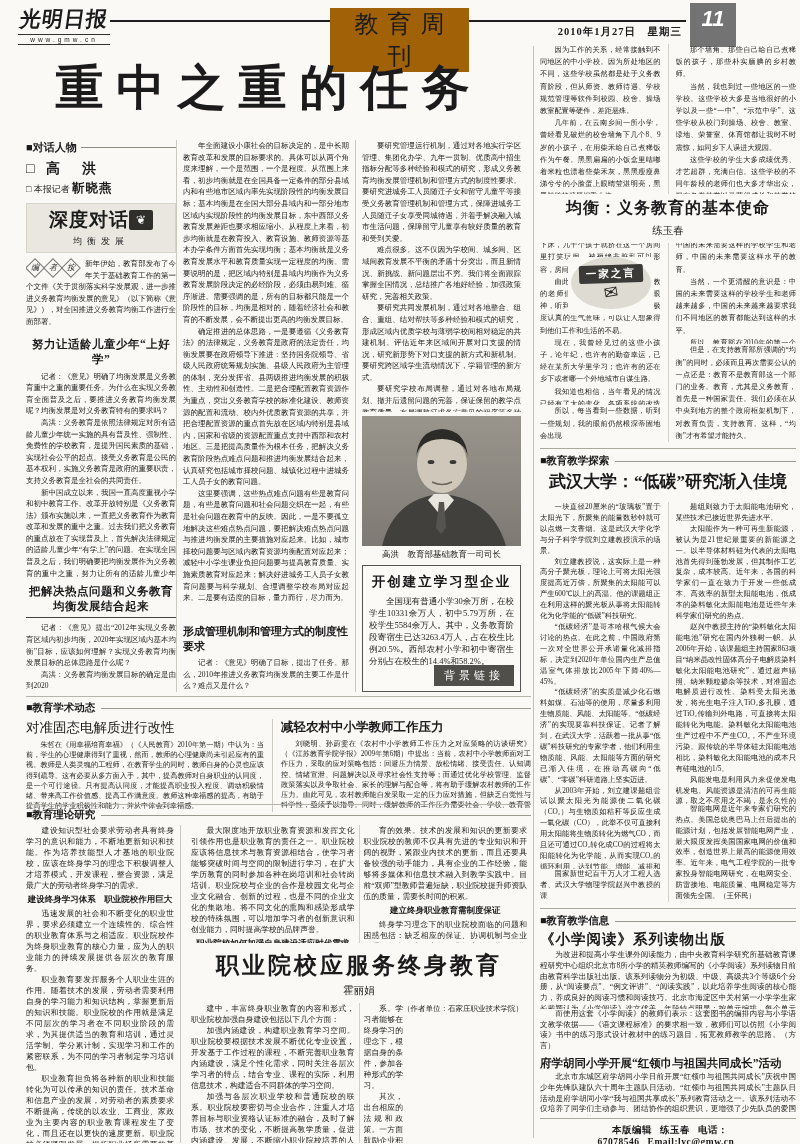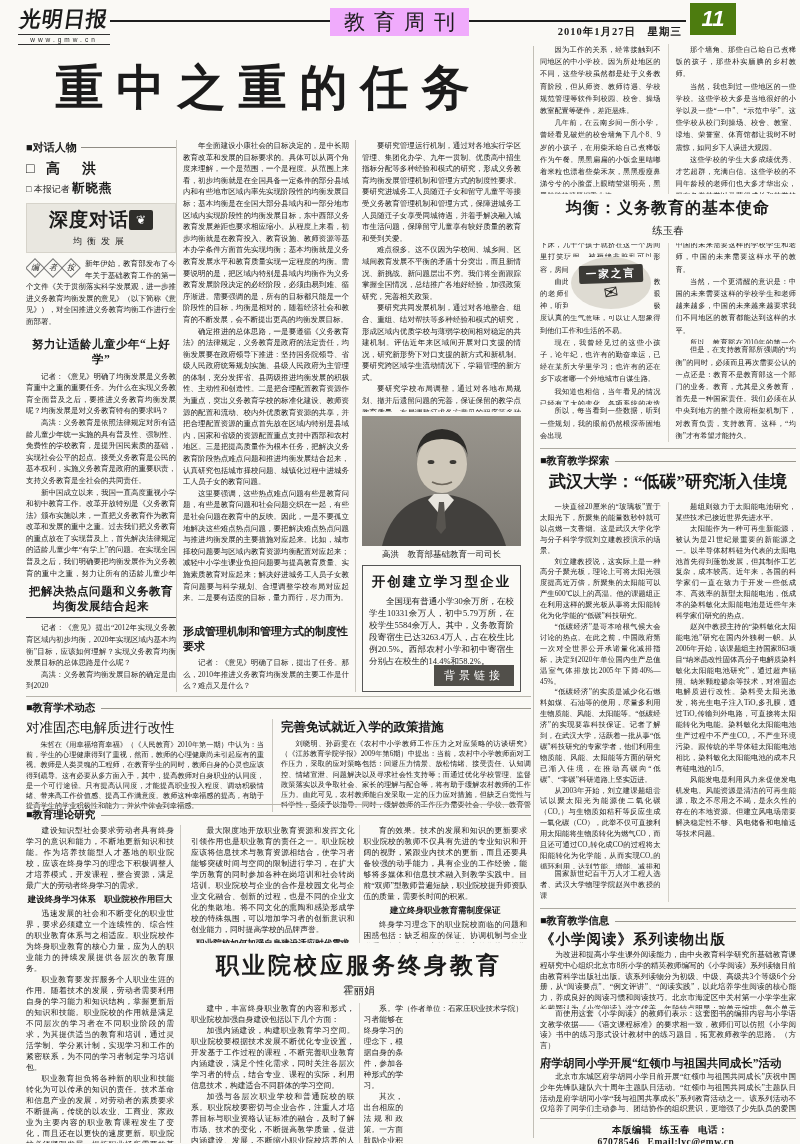--- a/index.html
+++ b/index.html
@@ -6,24 +6,24 @@
   .page{position:relative;width:800px;height:1144px;margin:0 auto;background:#faf9f5;
         font-family:"Liberation Serif",serif;color:#1b1b1b;overflow:hidden;}
   
   .masthead{position:absolute;left:0;top:0;width:800px;height:44px;}
   .logo{position:absolute;left:18px;top:5px;width:92px;text-align:center;}
   .logo-name{font-weight:900;font-size:21px;letter-spacing:1px;transform:skewX(-8deg);
              font-family:"Liberation Serif",serif;}
   .logo-site{font-size:6.5px;letter-spacing:3px;border-top:1px solid #333;border-bottom:1px solid #333;
              padding:1px 0;margin-top:1px;font-family:"Liberation Sans",sans-serif;}
   .mast-rule{position:absolute;left:110px;top:20px;width:576px;height:2px;background:#1e1e1e;}
-  .mast-section{position:absolute;left:330px;top:8px;width:130px;text-align:center;background:#f0abfc;
-                font-size:21px;letter-spacing:9px;padding-left:9px;}
+  .mast-section{position:absolute;left:330px;top:8px;width:130px;text-align:center;background:#a16207;
+                font-size:24px;letter-spacing:9px;padding-left:9px;}
   .mast-date{position:absolute;right:118px;top:25px;font-size:10.5px;font-weight:700;letter-spacing:1px;}
-  .page-num{position:absolute;left:690px;top:3px;width:46px;height:32px;background:#4d7c0f;color:#fff;
+  .page-num{position:absolute;left:690px;top:3px;width:46px;height:44px;background:#737373;color:#fff;
             font-style:italic;font-weight:700;font-size:22px;text-align:center;line-height:32px;
             font-family:"Liberation Sans",sans-serif;}
   .vrule{position:absolute;left:533px;top:46px;width:1px;height:1092px;background:#c2bfb6;}
   
   p{margin:0;}
   [data-bind] p, p.body{ text-indent:2em;text-align:justify;}
   .sec-label{display:flex;align-items:center;font-weight:700;font-size:10.5px;gap:6px;}
   .sec-label .hline{flex:1;height:1px;background:#9b988f;}
   .byline{text-align:right;font-size:7.5px;padding-right:4px;}
   
@@ -242,21 +242,21 @@
           <i class="hline"></i>
       </div>
       <div class="acad-cols">
         <article class="acad-a1">
           <h2 data-bind="academic.articles.0.title">对准固态电解质进行改性</h2>
           <div class="acad-body p72" data-bind="academic.articles.0.body">
               <p>朱哲在《用幸福培育幸福》（《人民教育》2010年第一期）中认为：当前，学生的心理健康得到了重视，然而，教师的心理健康尚未引起应有的重视。教师是人类灵魂的工程师，在教育学生的同时，教师自身的心灵也应该得到疏导。这有必要从多方面入手，其中，提高教师对自身职业的认同度，是一个可行途径。只有提高认同度，才能提高职业投入程度、调动积极情绪、带来高工作价值感、提高工作满意度。教师这种幸福感的提高，有助于提高学生的学业积极性和能力，并从中体会到幸福感。</p>
             </div>
         </article>
         <article class="acad-a2">
-          <h2 data-bind="academic.articles.1.title">完善免试就近入学的政策措施</h2>
+          <h2 data-bind="academic.articles.1.title">减轻农村中小学教师工作压力</h2>
           <div class="acad-body p72" data-bind="academic.articles.1.body">
               <p>刘晓明、孙蔚雯在《农村中小学教师工作压力之对应策略的访谈研究》（《江苏教育学院学报》2009年第6期）中提出：当前，农村中小学教师面对工作压力，采取的应对策略包括：回避压力情景、放松情绪、接受责任、认知调控、情绪宣泄、问题解决以及寻求社会性支持等；而通过优化学校管理、监督政策落实以及争取社会、家长的理解与配合等，将有助于缓解农村教师的工作压力。由此可见，农村教师能自发采取一定的压力应对措施，但缺乏自觉性与科学性，亟须予以指导。同时，缓解教师的工作压力需要社会、学校、教育管理部门和学生家长的通力合作。</p>
             </div>
         </article>
       </div>
     </section>
 
     <section class="theory">
       <div class="sec-label">
         <span data-bind="theory.label">■教育理论研究</span>
@@ -366,20 +366,21 @@
             </div>
           <p class="elast body" data-bind="explore.left_last">国家新世纪百千万人才工程人选者、武汉大学物理学院赵兴中教授的课</p>
         </div>
         <div class="ecol p73">
           <div class="eflow" data-bind="explore.right_flow">
               <p>题组则致力于太阳能电池研究，某些技术已接近世界先进水平。</p>
               <p>太阳能作为一种可再生新能源，被认为是21世纪最重要的新能源之一。以半导体材料硅为代表的太阳电池首先得到蓬勃发展，但其制作工艺复杂，成本较高。近年来，各国的科学家们一直在致力于开发一些低成本、高效率的新型太阳能电池，低成本的染料敏化太阳能电池是近些年来科学家们研究的热点。</p>
               <p>赵兴中教授主持的“染料敏化太阳能电池”研究在国内外独树一帜。从2006年开始，该课题组主持国家863项目“纳米晶改性固体高分子电解质染料敏化太阳能电池研究”，通过超声辐照、纳米颗粒掺杂等技术，对准固态电解质进行改性。染料受太阳光激发，将光生电子注入TiO₂多孔膜，通过TiO₂传输到外电路，可直接将太阳能转化为电能。染料敏化太阳能电池生产过程中不产生CO₂，不产生环境污染。跟传统的半导体硅太阳能电池相比，染料敏化太阳能电池的成本只有硅电池的1/5。</p>
               <p>风能发电是利用风力来促使发电机发电。风能资源是清洁的可再生能源，取之不尽用之不竭，是永久性的存在的本地资源。但建立风电场需要解决稳定性不够、风电储备和电输送等技术问题。</p>
             </div>
+          <p class="elast body" data-bind="explore.right_last">智能电网是近年来专家们研究的热点。美国总统奥巴马上任后提出的能源计划，包括发展智能电网产业，最大限度发挥美国国家电网的价值和效率，创造世界上最高的能源使用效率。近年来，电气工程学院的一批专家投身智能电网研究，在电网安全、防雷接地、电能质量、电网稳定等方面领先全国。（王怀民）</p>
         </div>
       </div>
     </div>
 
     <div class="rrule r2"></div>
     <div class="sec-label sl2">
       <span data-bind="info.label">■教育教学信息</span>
         <i class="hline"></i>
     </div>
     <h2 class="info-h1" data-bind="info.a1_headline">《小学阅读》系列读物出版</h2>

